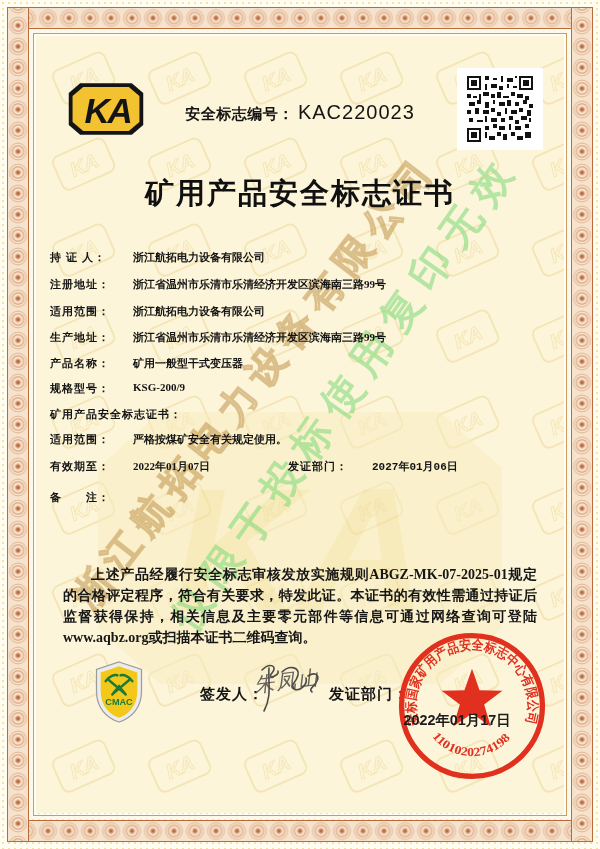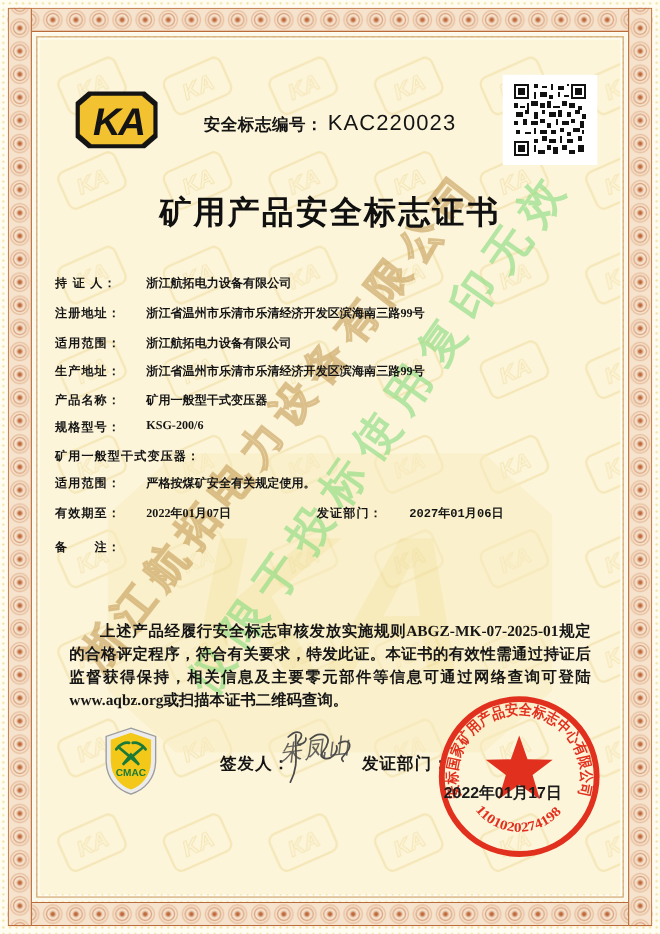--- a/index.html
+++ b/index.html
@@ -205,24 +205,24 @@
     <div class="row" style="top:330px">
       <span class="lab">生产地址：</span>
       <span class="val">浙江省温州市乐清市乐清经济开发区滨海南三路99号</span>
     </div>
     <div class="row" style="top:356px">
       <span class="lab">产品名称：</span>
       <span class="val">矿用一般型干式变压器</span>
     </div>
     <div class="row" style="top:381px">
       <span class="lab">规格型号：</span>
-      <span class="val">KSG-200/6</span>
+      <span class="val">KSG-200/9</span>
     </div>
     <div class="row wide" style="top:407px">
-      <span class="lab">矿用一般型干式变压器：</span>
+      <span class="lab">矿用产品安全标志证书：</span>
     </div>
     <div class="row" style="top:432px">
       <span class="lab">适用范围：</span>
       <span class="val">严格按煤矿安全有关规定使用。</span>
     </div>
     <div class="row" style="top:459px">
       <span class="lab">有效期至：</span>
       <span class="val">2022年01月07日</span>
       <span class="lab2">发证部门：</span>
       <span class="val2">2027年01月06日</span>

